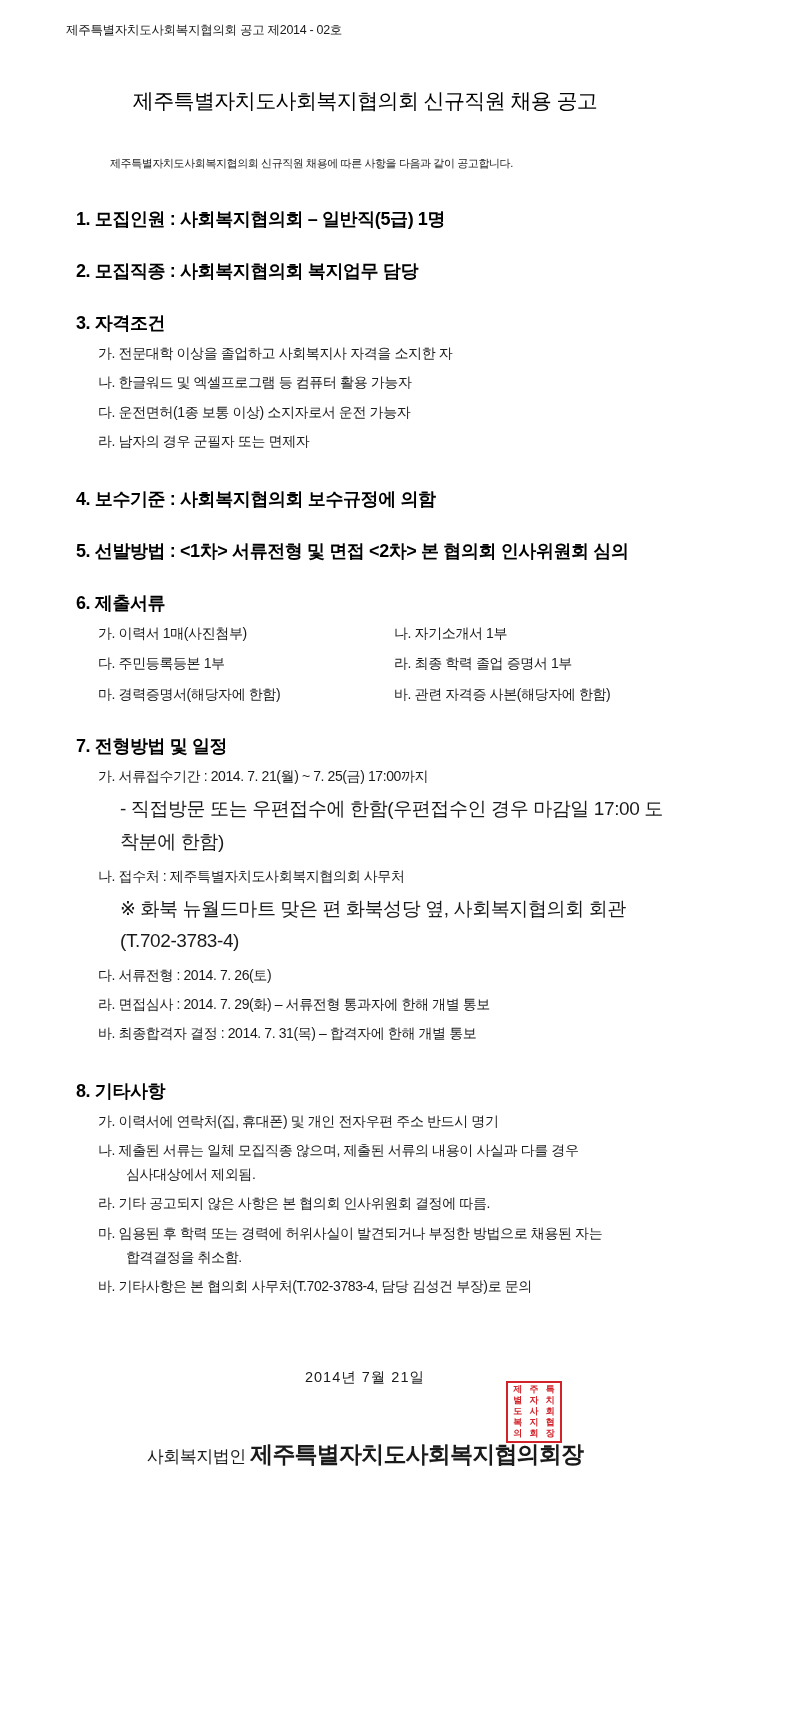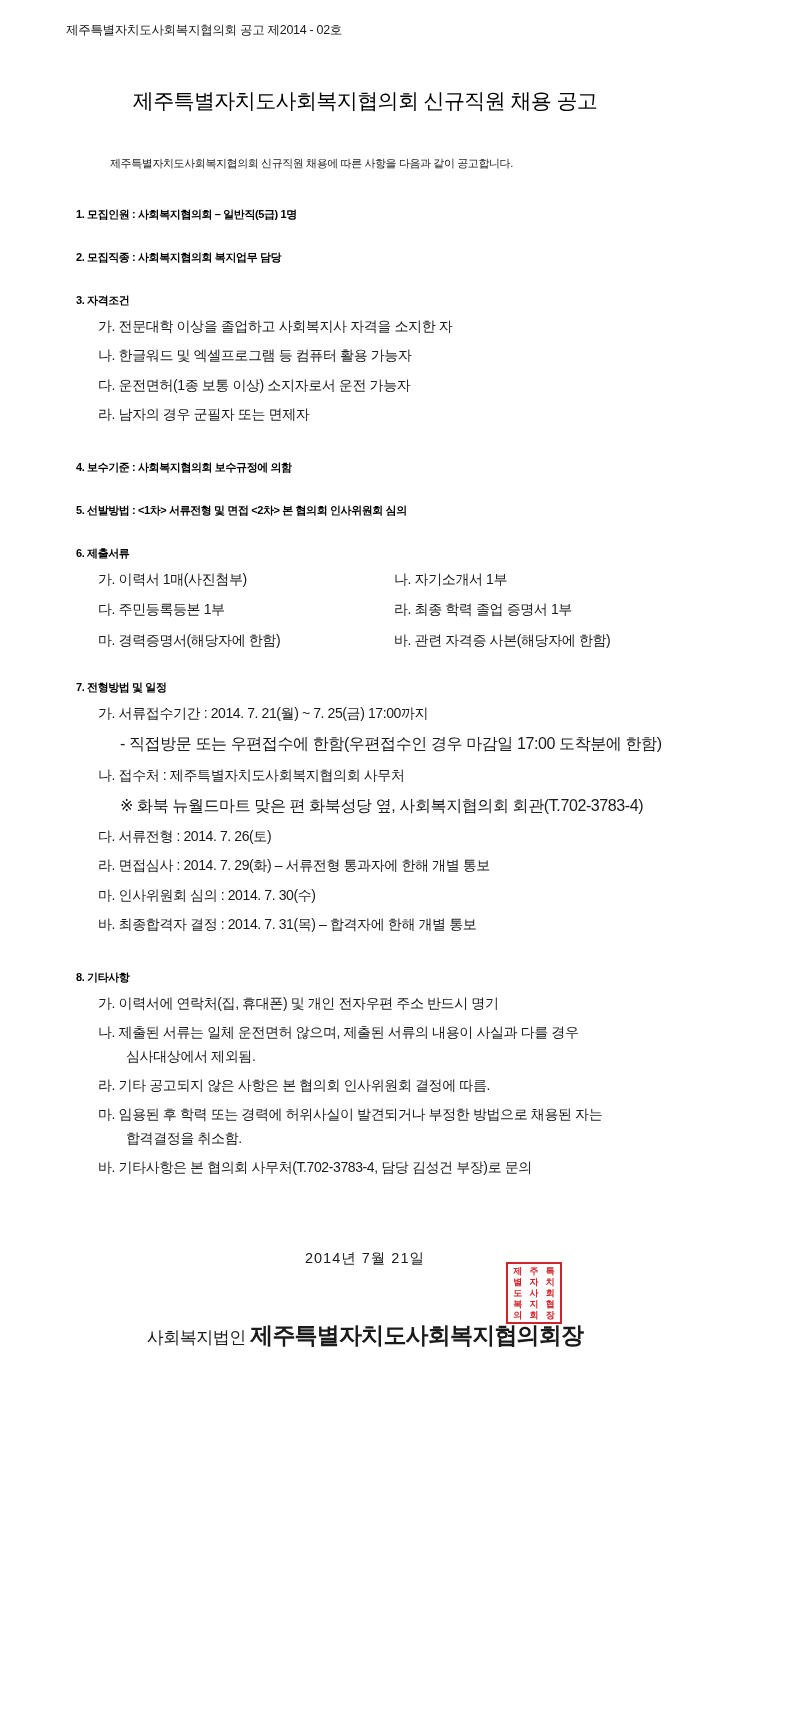--- a/index.html
+++ b/index.html
@@ -41,37 +41,37 @@
     line-height: 1.85;
     letter-spacing: -0.4px;
     text-indent: 30px;
     padding: 0 22px 0 22px;
   }
   .section {
     margin-top: 26px;
     padding-left: 10px;
   }
   .section-heading {
-    font-size: 11px;
+    font-size: 18px;
     font-weight: bold;
     letter-spacing: -0.4px;
     margin: 0 0 6px 0;
     color: #000;
     padding-left: 8px;
   }
   .sub {
     font-size: 14px;
     letter-spacing: -0.4px;
     line-height: 1.72;
     padding-left: 30px;
     margin-top: 5px;
   }
   .sub.indent2 {
     padding-left: 52px;
-    font-size: 16px;
+    font-size: 19px;
   }
   .sub.cont {
     padding-left: 58px;
     margin-top: 0;
   }
   .two-col {
     display: flex;
     padding-left: 30px;
     margin-top: 6px;
     font-size: 14px;
@@ -193,28 +193,27 @@
   </div>
 
   <div class="section gap-med">
     <div class="section-heading">7. 전형방법 및 일정</div>
     <div class="sub">가. 서류접수기간 : 2014. 7. 21(월) ~ 7. 25(금) 17:00까지</div>
     <div class="sub indent2">- 직접방문 또는 우편접수에 한함(우편접수인 경우 마감일 17:00 도착분에 한함)</div>
     <div class="sub">나. 접수처 : 제주특별자치도사회복지협의회 사무처</div>
     <div class="sub indent2">※ 화북 뉴월드마트 맞은 편 화북성당 옆, 사회복지협의회 회관(T.702-3783-4)</div>
     <div class="sub">다. 서류전형 : 2014. 7. 26(토)</div>
     <div class="sub">라. 면접심사 : 2014. 7. 29(화) – 서류전형 통과자에 한해 개별 통보</div>
-    <div class="sub">마. 인사위원회 심의 : 2014. 7. 30(수)</div>
     <div class="sub">바. 최종합격자 결정 : 2014. 7. 31(목) – 합격자에 한해 개별 통보</div>
   </div>
 
   <div class="section gap-big">
     <div class="section-heading">8. 기타사항</div>
     <div class="sub">가. 이력서에 연락처(집, 휴대폰) 및 개인 전자우편 주소 반드시 명기</div>
-    <div class="sub">나. 제출된 서류는 일체 운전면허 않으며, 제출된 서류의 내용이 사실과 다를 경우</div>
+    <div class="sub">나. 제출된 서류는 일체 모집직종 않으며, 제출된 서류의 내용이 사실과 다를 경우</div>
     <div class="sub cont">심사대상에서 제외됨.</div>
     <div class="sub">라. 기타 공고되지 않은 사항은 본 협의회 인사위원회 결정에 따름.</div>
     <div class="sub">마. 임용된 후 학력 또는 경력에 허위사실이 발견되거나 부정한 방법으로 채용된 자는</div>
     <div class="sub cont">합격결정을 취소함.</div>
     <div class="sub">바. 기타사항은 본 협의회 사무처(T.702-3783-4, 담당 김성건 부장)로 문의</div>
   </div>
 
   <div class="date-line">2014년   7월   21일</div>
 
   <div class="signature">

